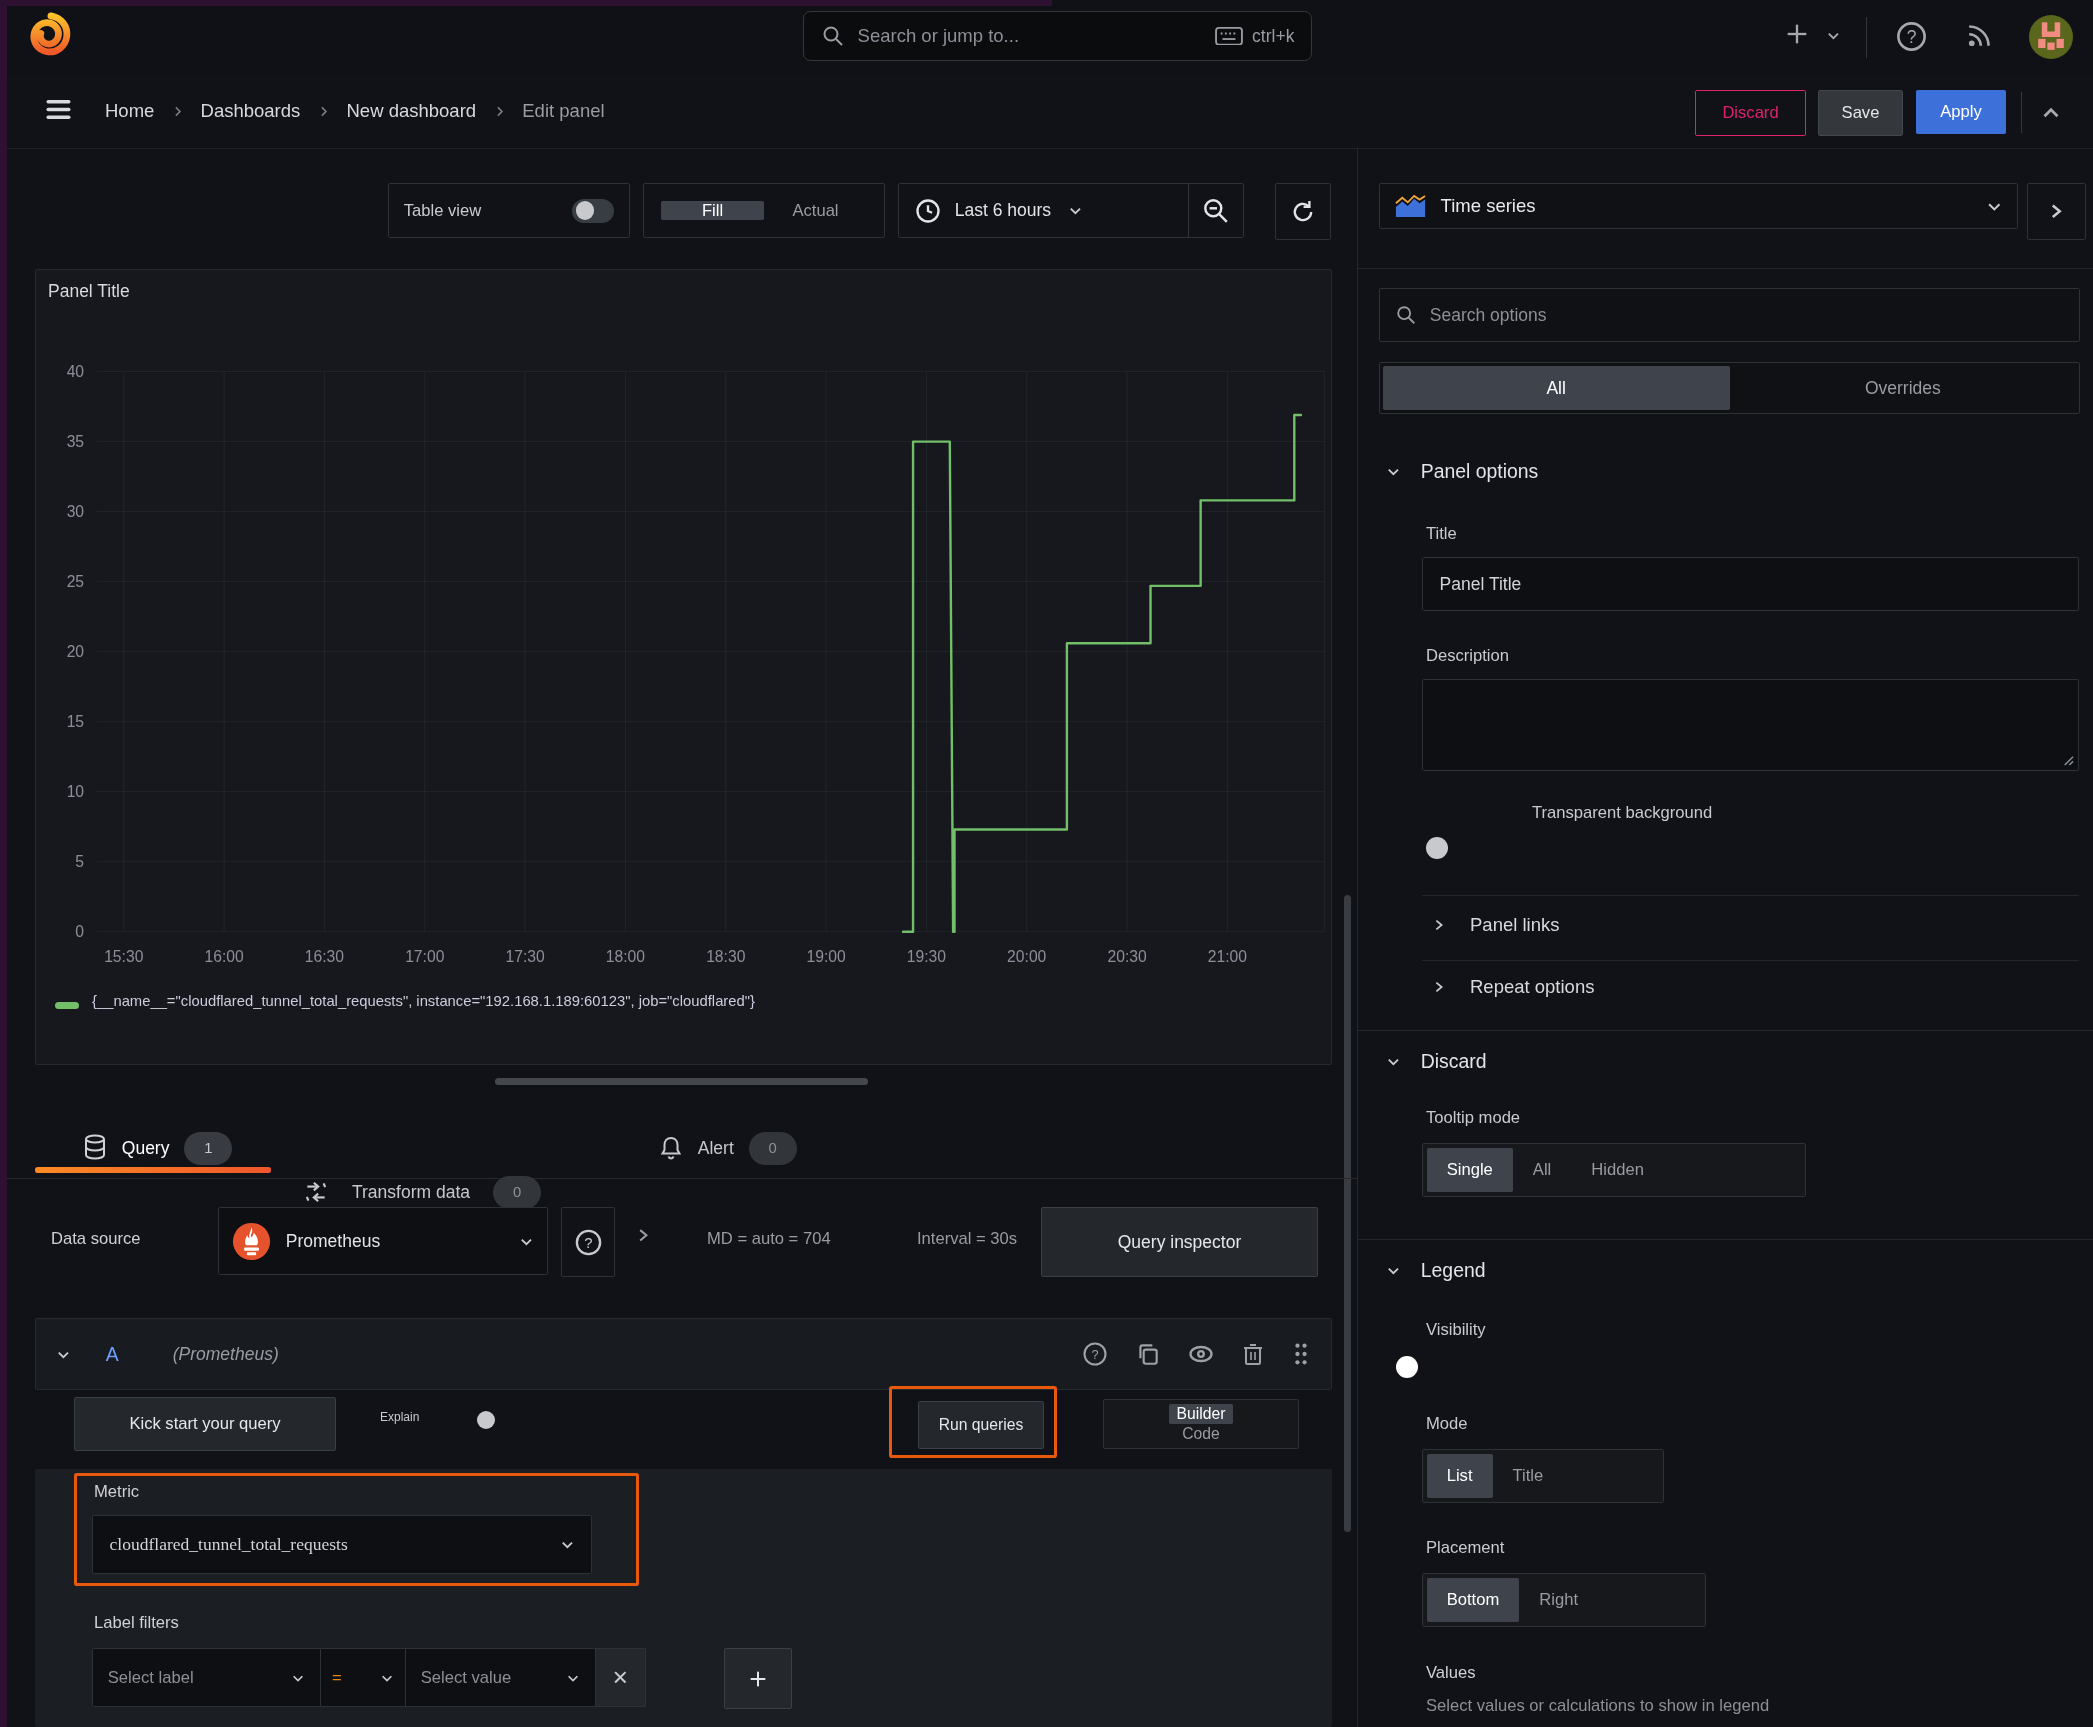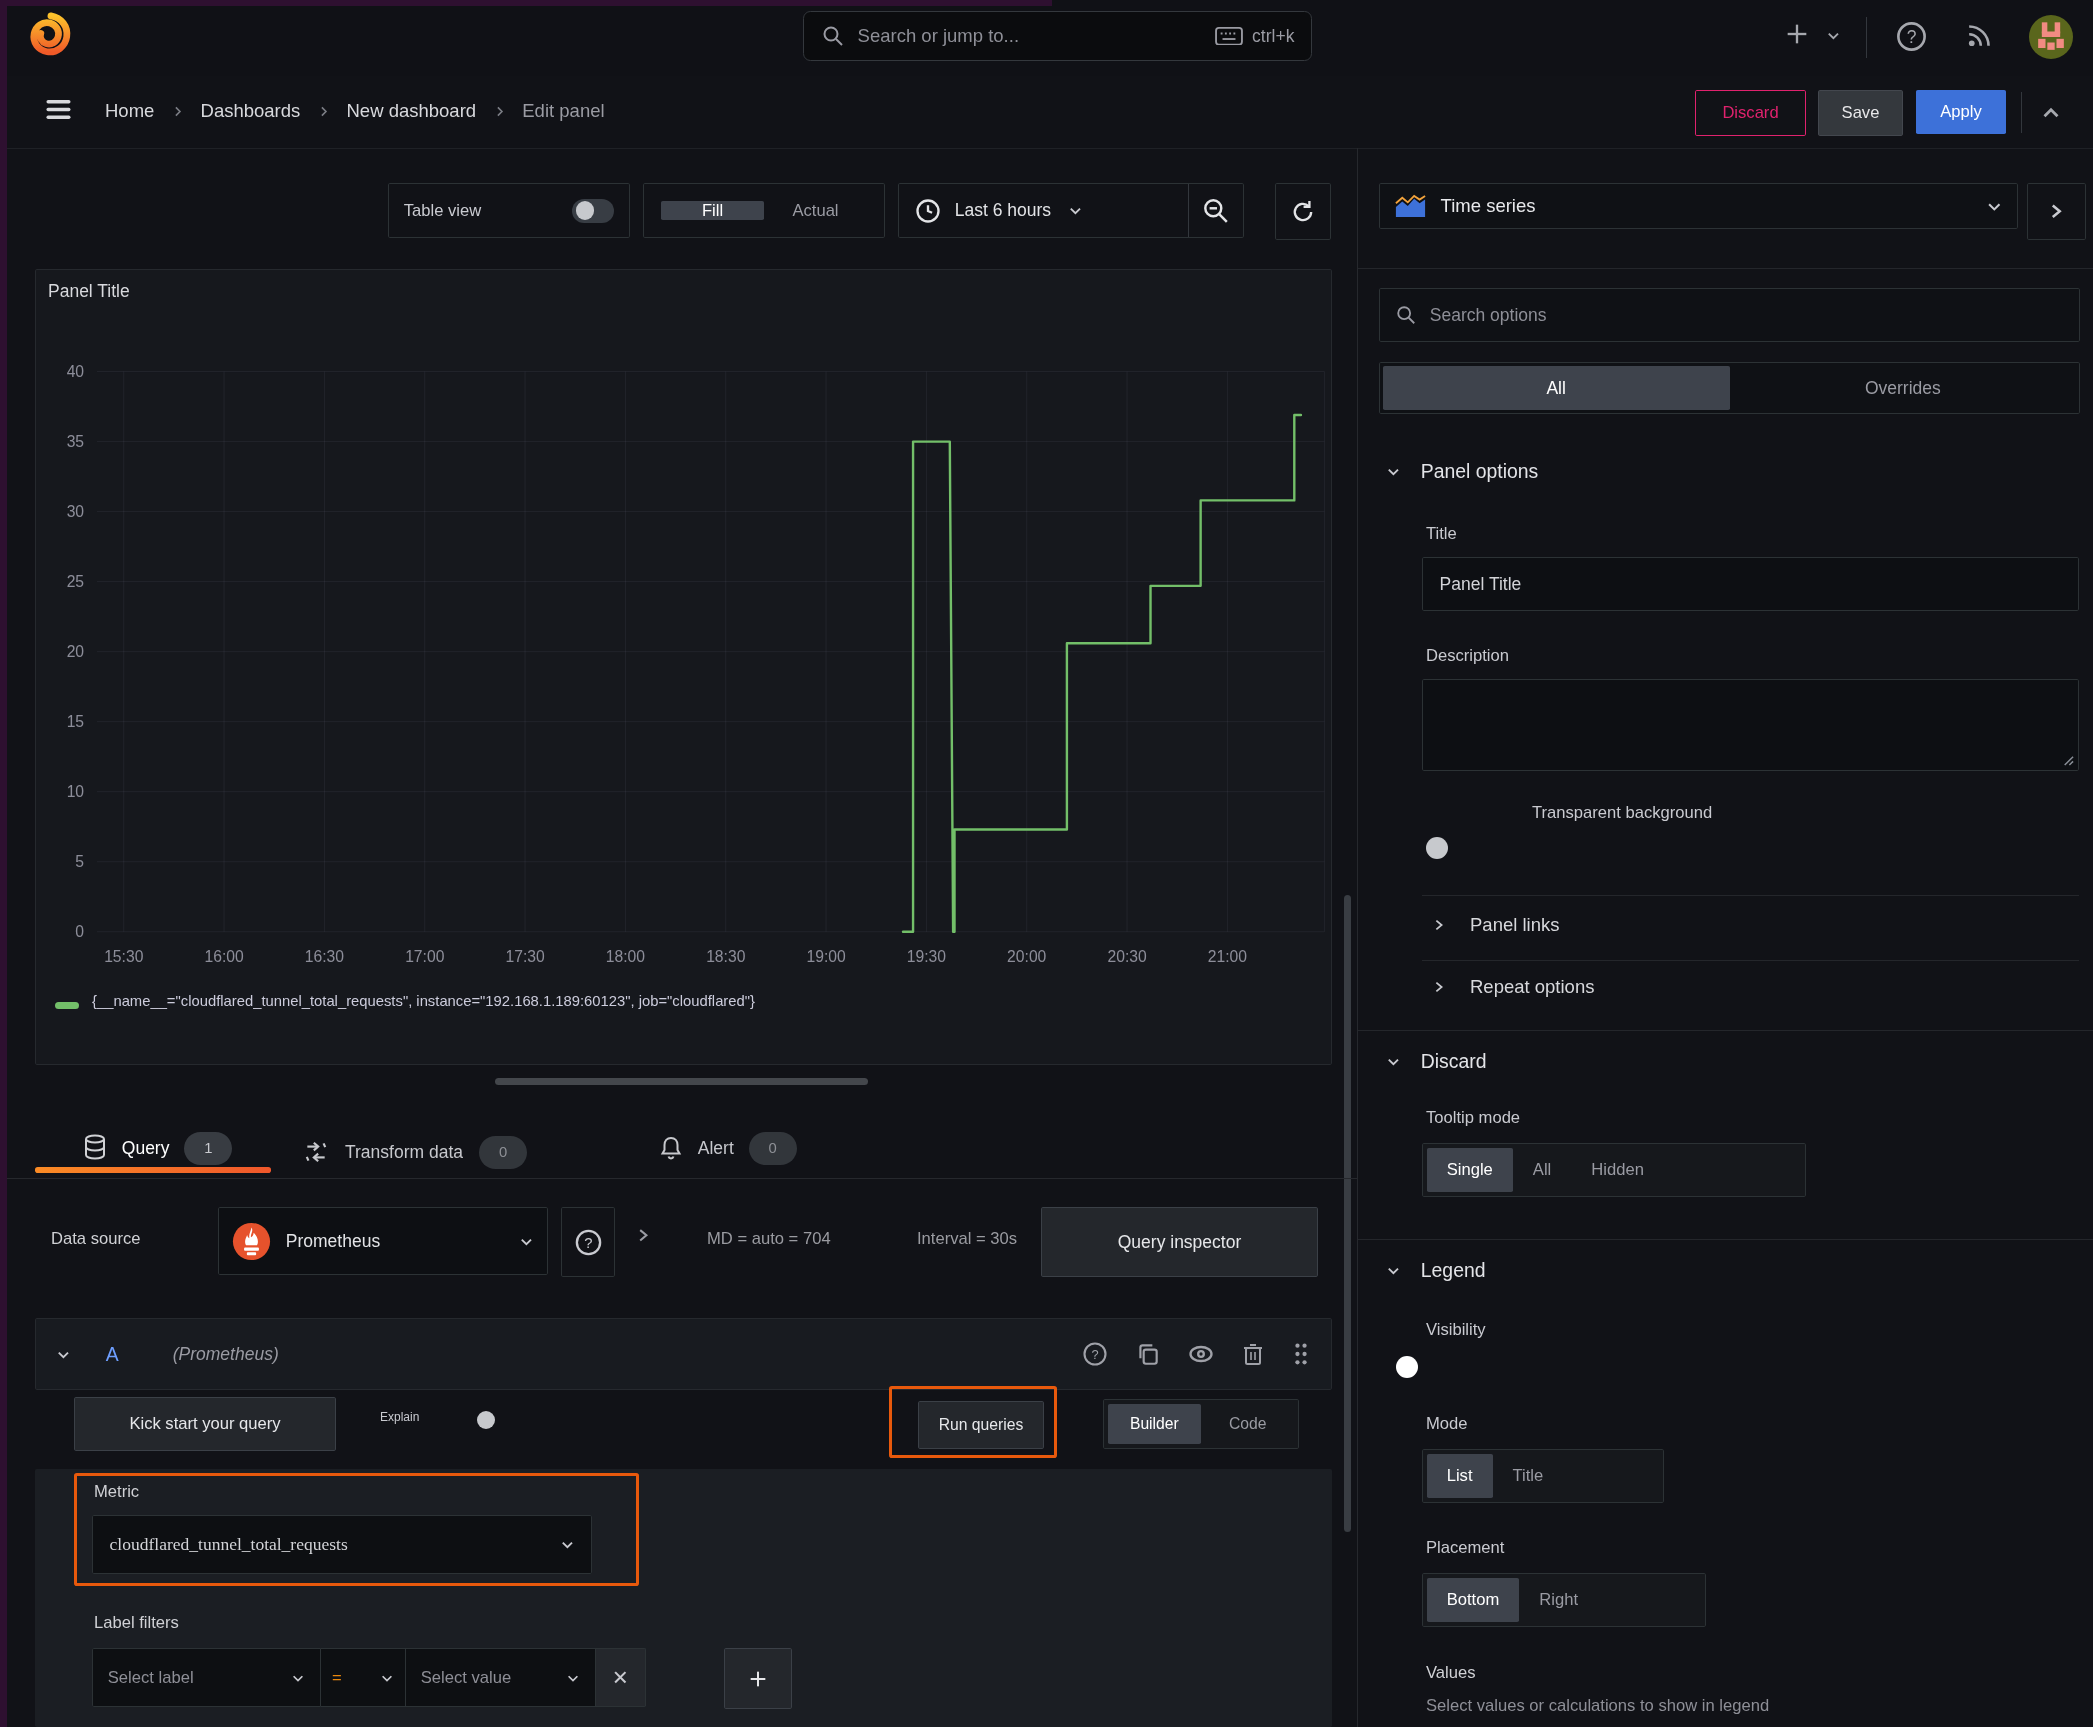--- a/index.html
+++ b/index.html
@@ -284,21 +284,21 @@
           <ellipse cx="12" cy="5" rx="9" ry="3.6" fill="none" stroke="#d0d1d5" stroke-width="2"></ellipse>
           <path d="M3 5 v8 c0 2 4 3.6 9 3.6 s9 -1.6 9 -3.6 v-8" fill="none" stroke="#d0d1d5" stroke-width="2"></path>
           <path d="M3 13 v8 c0 2 4 3.6 9 3.6 s9 -1.6 9 -3.6 v-8" fill="none" stroke="#d0d1d5" stroke-width="2"></path>
         </svg>
     </span>
     <span class="txt" style="font-size:17.5px;color:#ffffff;text-align:right;">Query</span>
     <span class="badge" style="width:48px;height:33px;">1</span>
   </div>
   <div class="abs" style="left:35px;top:1167px;width:236px;height:5.5px;border-radius:2.8px;background:linear-gradient(90deg,#fb8b25,#f0572b);"></div>
 
-  <div class="abs row" style="left:303px;top:1128px;height:48px;gap:16px;">
+  <div class="abs row" style="left:303px;top:1168px;height:48px;gap:23px;">
     <span class="icon">
       <svg width="26" height="26" viewBox="0 0 24 24">
           <g fill="none" stroke="#c7c8cd" stroke-width="2">
             <path d="M4 7 h9"></path>
             <polyline points="10,3.5 14,7 10,10.5"></polyline>
             <path d="M20 17 h-9"></path>
             <polyline points="14,13.5 10,17 14,20.5"></polyline>
             <path d="M19 4 l1.5 3.5"></path>
             <path d="M5 20 l-1.5-3.5"></path>
           </g>
@@ -403,21 +403,21 @@
   </div>
 
   
   <div class="abs btn btn-gray" style="left:74px;top:1397px;width:260px;height:52px;font-size:16.6px;">Kick start your query</div>
   <span class="abs txt" style="left:380px;top:1410px;font-size:12px;color:#c9cad0;">Explain</span>
   <span class="abs toggle tg-sm" style="left:473px;top:1408px;"><span class="knob"></span></span>
 
   <div class="abs btn btn-gray" style="left:918px;top:1401px;width:124px;height:46px;font-size:15.7px;">Run queries</div>
   <div class="abs orange-annot" style="left:889px;top:1386px;width:168px;height:72px;box-sizing:border-box;"></div>
 
-  <div class="abs row" style="left:1103px;top:1399px;width:196px;height:50px;border:0.9px solid #2c3235;border-radius:1.8px;box-sizing:border-box;padding:3.7px;background:#16181c;">
+  <div class="abs row" style="left:1103px;top:1399px;width:196px;height:50px;border:0.9px solid #2c3235;border-radius:1.8px;box-sizing:border-box;padding:3.7px;background:#16181c;flex-direction:column;">
     <span class="seg sel" style="flex:1;height:100%;box-sizing:border-box;font-size:15.7px;padding:0 7.4px;">Builder</span>
     <span class="seg" style="flex:1;height:100%;box-sizing:border-box;font-size:15.7px;padding:0 7.4px;">Code</span>
   </div>
 
   
   <div class="abs" style="left:35px;top:1469px;width:1297px;height:258px;background:#1b1e23;border-radius:1.8px;"></div>
 
   <span class="abs txt" style="left:94px;top:1482px;font-size:16.6px;color:#d0d1d5;">Metric</span>
   <div class="abs row" style="left:92px;top:1515px;width:500px;height:59px;background:#0d0f12;border:0.9px solid #2c3235;border-radius:1.8px;box-sizing:border-box;padding:0 16.6px;justify-content:space-between;">
     <span class="txt" style="font-size:17.5px;color:#d3d4d8;font-family:Liberation Serif, serif;">cloudflared_tunnel_total_requests</span>

